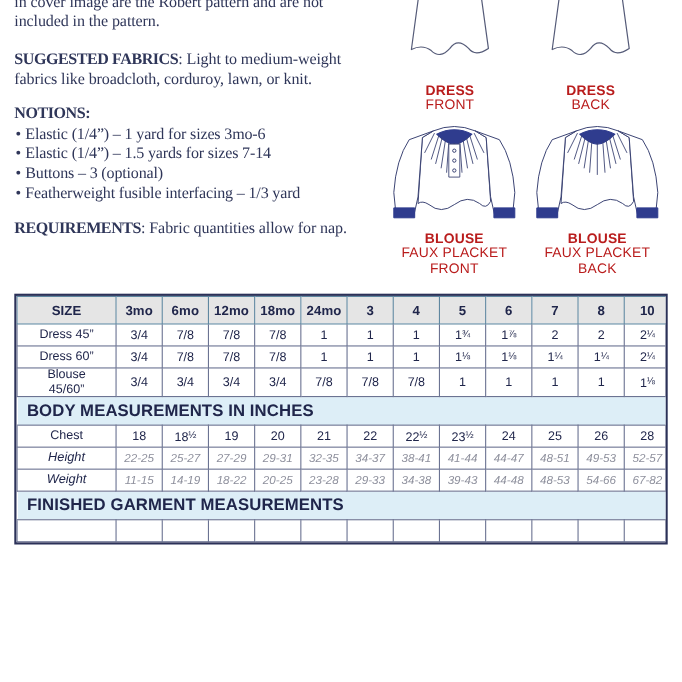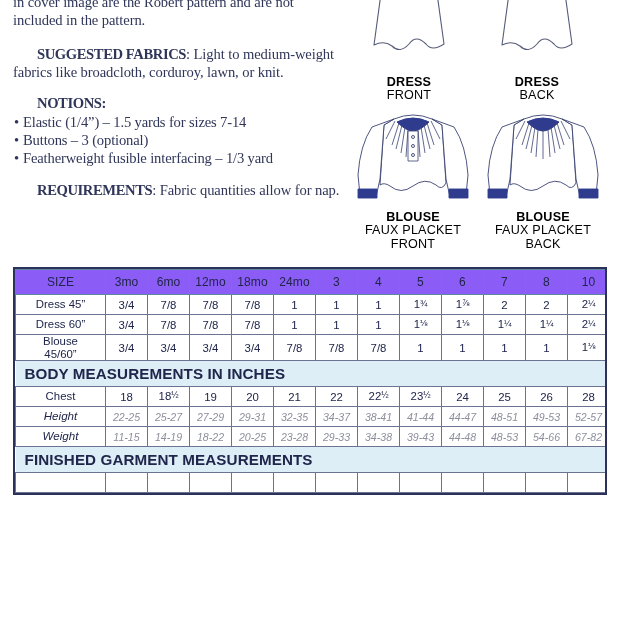--- a/index.html
+++ b/index.html
@@ -36,21 +36,20 @@
   .para {
     font-size: 14.6px;
     line-height: 17.5px;
     margin: 0 0 14px 0;
     letter-spacing: -0.1px;
   }
   .para-intro { margin-bottom: 17px; }
   .lbl {
     font-weight: bold;
     letter-spacing: -0.4px;
-    margin-left: 24px;
   }
   ul.notions {
     margin: 0;
     padding: 0;
     list-style: none;
   }
   ul.notions li {
     font-size: 14.6px;
     line-height: 18.2px;
     letter-spacing: -0.15px;
@@ -75,21 +74,21 @@
   }
   .fig {
     position: absolute;
     text-align: center;
   }
   .fig svg { display: block; margin: 0 auto; }
   .cap {
     font-family: "Liberation Sans", sans-serif;
     font-size: 12.6px;
     font-weight: bold;
-    color: #000000;
+    color: #b91c1c;
     line-height: 13.4px;
     letter-spacing: 0.2px;
     white-space: nowrap;
   }
   .cap-sub { font-weight: normal; }
 
   #fig-dress-front { left: 2px;   top: -84px; }
   #fig-dress-back  { left: 130px; top: -84px; }
   #fig-blouse-front{ left: -2px;  top: 105px; }
   #fig-blouse-back { left: 128px; top: 105px; }
@@ -115,22 +114,22 @@
     border: 1px solid #6b7392;
     padding: 0;
     text-align: center;
     font-size: 11.4px;
     color: #20264b;
     height: 19px;
     overflow: hidden;
   }
   
   tr.hdr th {
-    background: #8b5cf6;
-    font-weight: normal;
+    background: #e5e5e5;
+    font-weight: bold;
     font-size: 12px;
     height: 24px;
     border-color: #5f87a0;
     letter-spacing: 0.1px;
   }
   th.size-label {
     text-align: left;
     padding-left: 9px;
     font-size: 16.5px;
     letter-spacing: 0.3px;
@@ -182,20 +181,21 @@
       <span>not included in the pattern.</span>
     </p>
 
     <p class="para">
       <span class="lbl">SUGGESTED FABRICS</span><span>: Light to medium-weight fabrics like broadcloth, corduroy, lawn, or knit.</span>
     </p>
 
     <div class="para notions-head">
       <div class="lbl">NOTIONS:</div>
       <ul class="notions">
+        <li>Elastic (1/4”) – 1 yard for sizes 3mo-6</li>
         <li>Elastic (1/4”) – 1.5 yards for sizes 7-14</li>
         <li>Buttons – 3 (optional)</li>
         <li>Featherweight fusible interfacing – 1/3 yard</li>
       </ul>
     </div>
 
     <p class="para req-block">
       <span class="lbl">REQUIREMENTS</span><span>: Fabric quantities allow for nap.</span>
     </p>
   </div>

